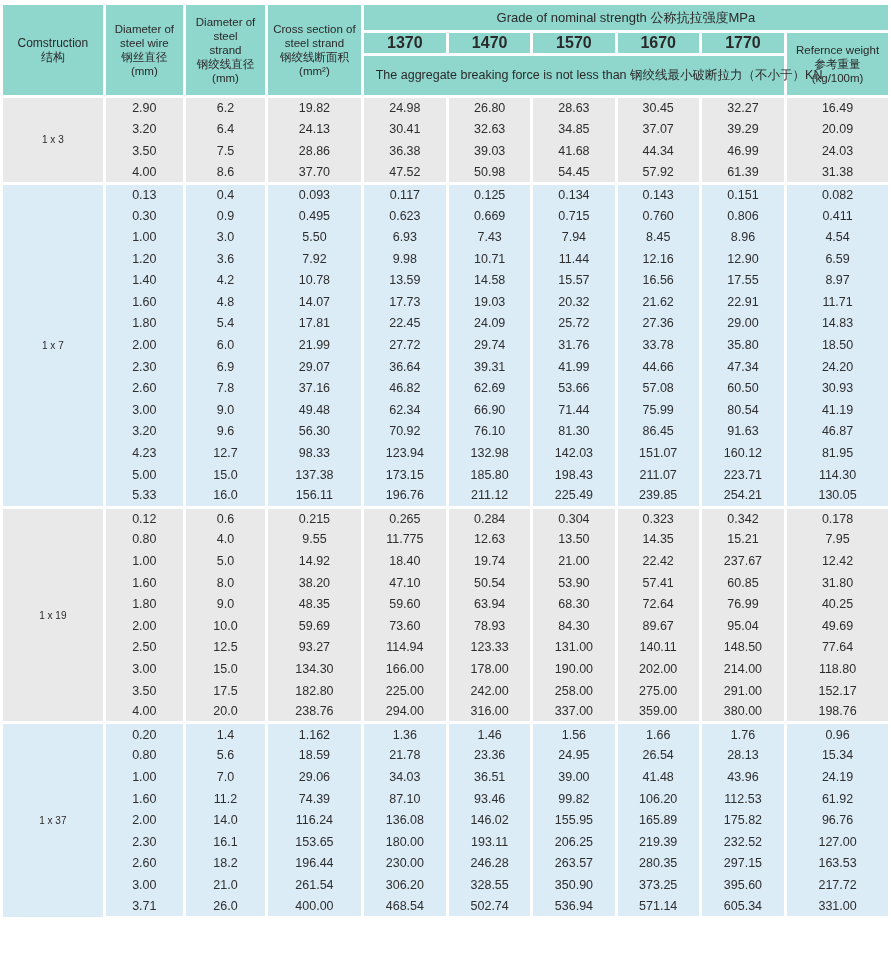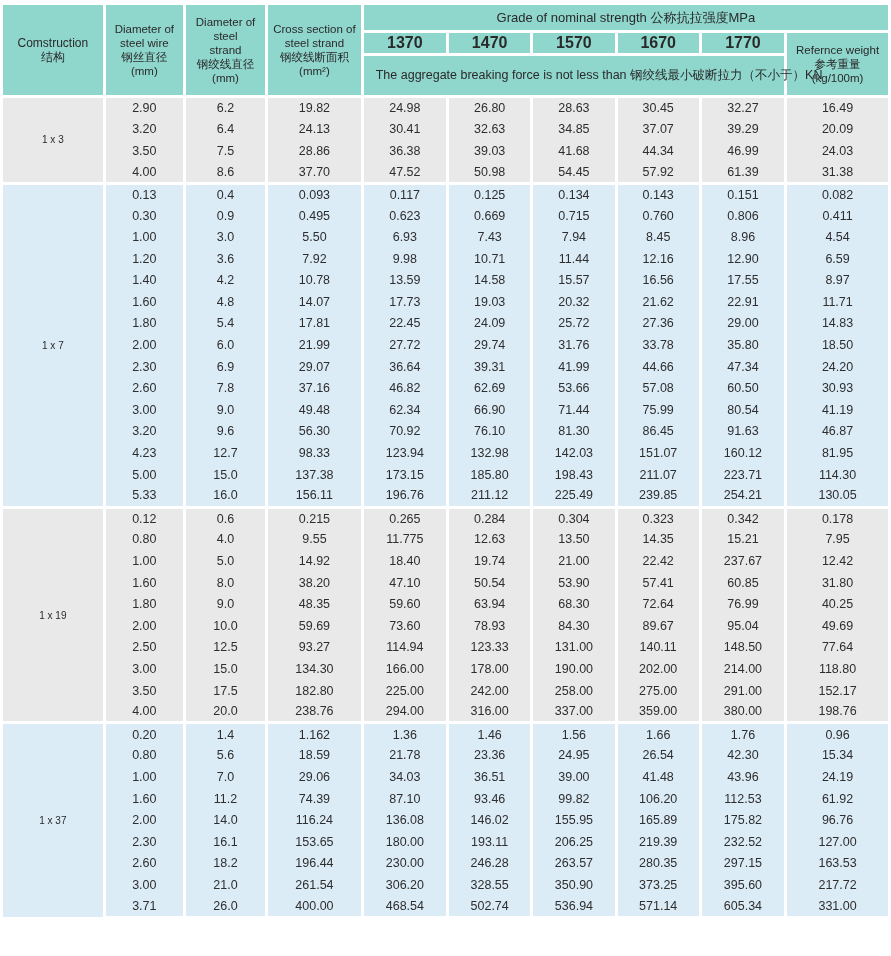--- a/index.html
+++ b/index.html
@@ -445,21 +445,21 @@
           <td>0.96</td>
         </tr>
         <tr class="grp-blue">
           <td>0.80</td>
           <td>5.6</td>
           <td>18.59</td>
           <td>21.78</td>
           <td>23.36</td>
           <td>24.95</td>
           <td>26.54</td>
-          <td>42.30</td>
+          <td>28.13</td>
           <td>15.34</td>
         </tr>
         <tr class="grp-blue">
           <td>1.00</td>
           <td>7.0</td>
           <td>29.06</td>
           <td>34.03</td>
           <td>36.51</td>
           <td>39.00</td>
           <td>41.48</td>

